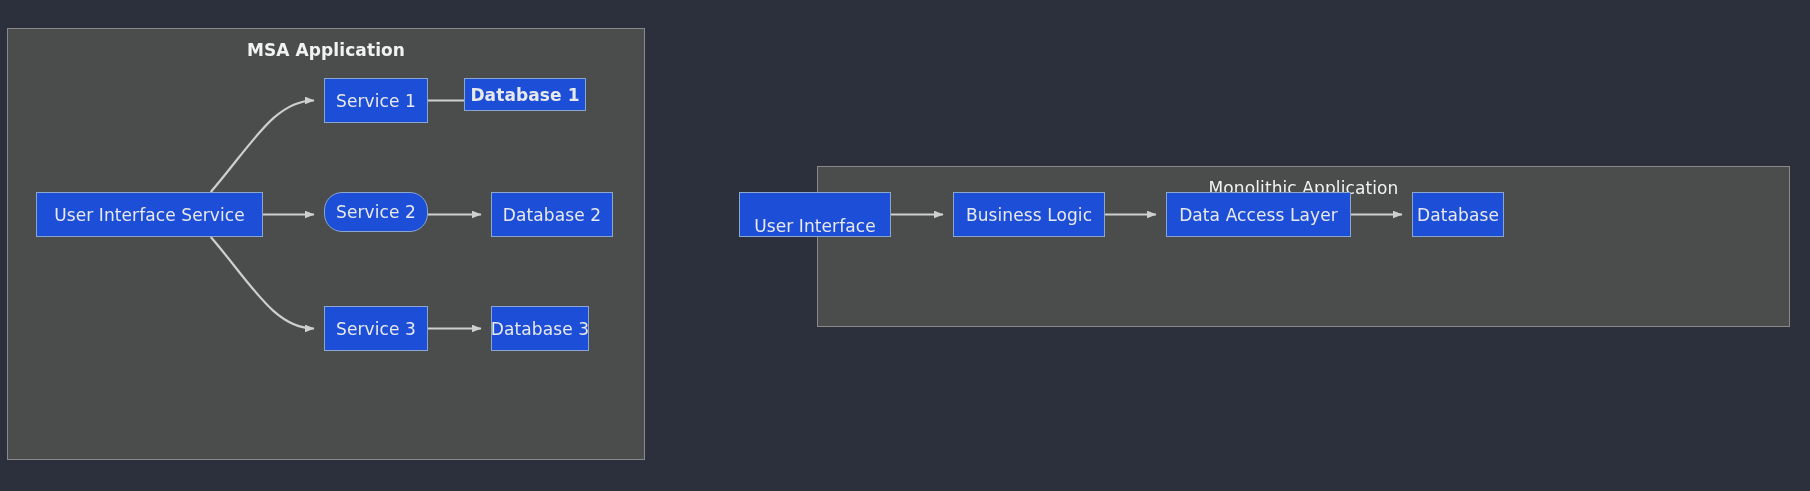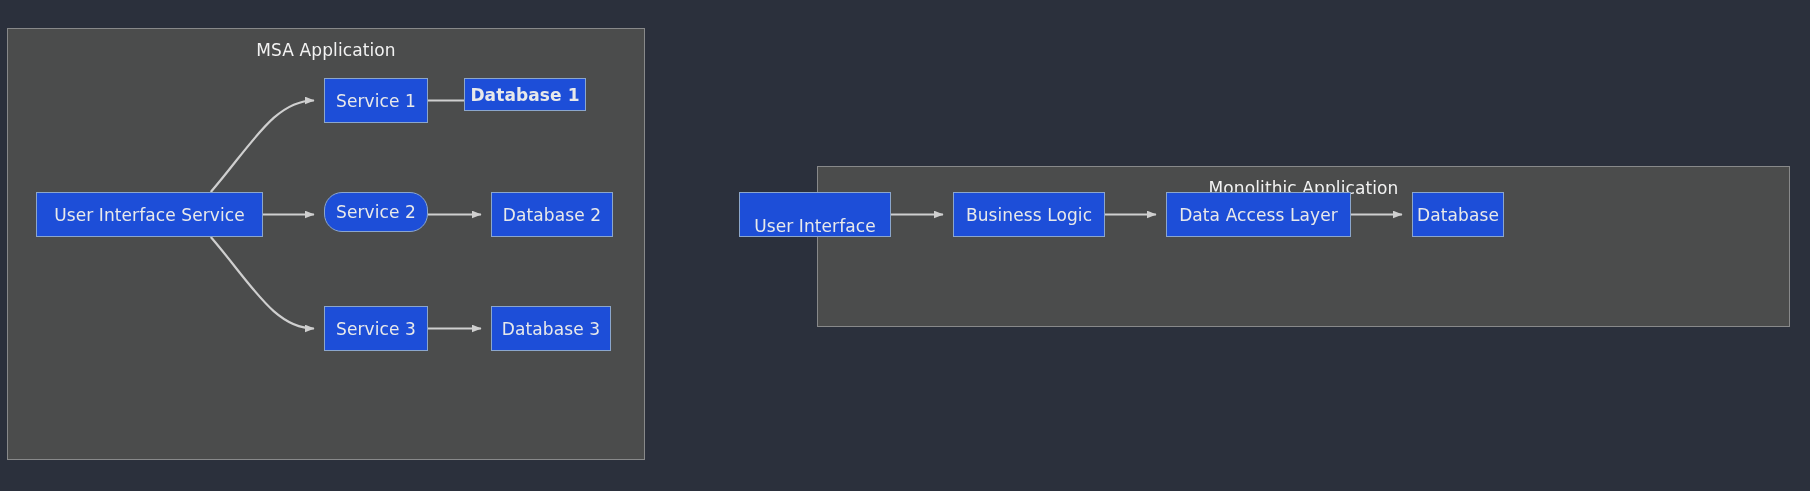--- a/index.html
+++ b/index.html
@@ -60,21 +60,21 @@
     fill: none;
     stroke: #cfcfcf;
     stroke-width: 2.2px;
   }
 </style>
 </head>
 <body>
 
 <div id="canvas" style="width: 1810px; height: 491px; background: rgb(43, 48, 60);">
 
-  <div class="cluster" id="cluster-msa" style="left: 7px; top: 28px; width: 638px; height: 432px;">
+  <div class="cluster" id="cluster-msa" style="left: 7px; top: 28px; width: 638px; height: 432px; font-weight: bold;">
     <div class="cluster-title">MSA Application</div>
   </div>
 
   <div class="cluster" id="cluster-monolith" style="left: 817px; top: 166px; width: 973px; height: 161px;">
     <div class="cluster-title">Monolithic Application</div>
   </div>
 
   <svg class="edges" viewBox="0 0 1810 491">
     <defs>
       <marker id="arrow" markerWidth="10" markerHeight="8" refX="9.4" refY="4" orient="auto" markerUnits="userSpaceOnUse">
@@ -105,21 +105,21 @@
     </div>
   <div class="node" style="left: 324px; top: 306px; width: 104px; height: 45px;">
       <span>Service 3</span>
     </div>
   <div class="node" style="left: 464px; top: 78px; width: 122px; height: 33px; font-weight: bold;">
       <span>Database 1</span>
     </div>
   <div class="node" style="left: 491px; top: 192px; width: 122px; height: 45px;">
       <span>Database 2</span>
     </div>
-  <div class="node" style="left: 491px; top: 306px; width: 120px; height: 45px;">
+  <div class="node" style="left: 491px; top: 306px; width: 98px; height: 45px;">
       <span>Database 3</span>
     </div>
   <div class="node" style="left: 739px; top: 192px; width: 152px; height: 45px; align-items: flex-end;">
       <span>User Interface</span>
     </div>
   <div class="node" style="left: 953px; top: 192px; width: 152px; height: 45px;">
       <span>Business Logic</span>
     </div>
   <div class="node" style="left: 1166px; top: 192px; width: 185px; height: 45px;">
       <span>Data Access Layer</span>

